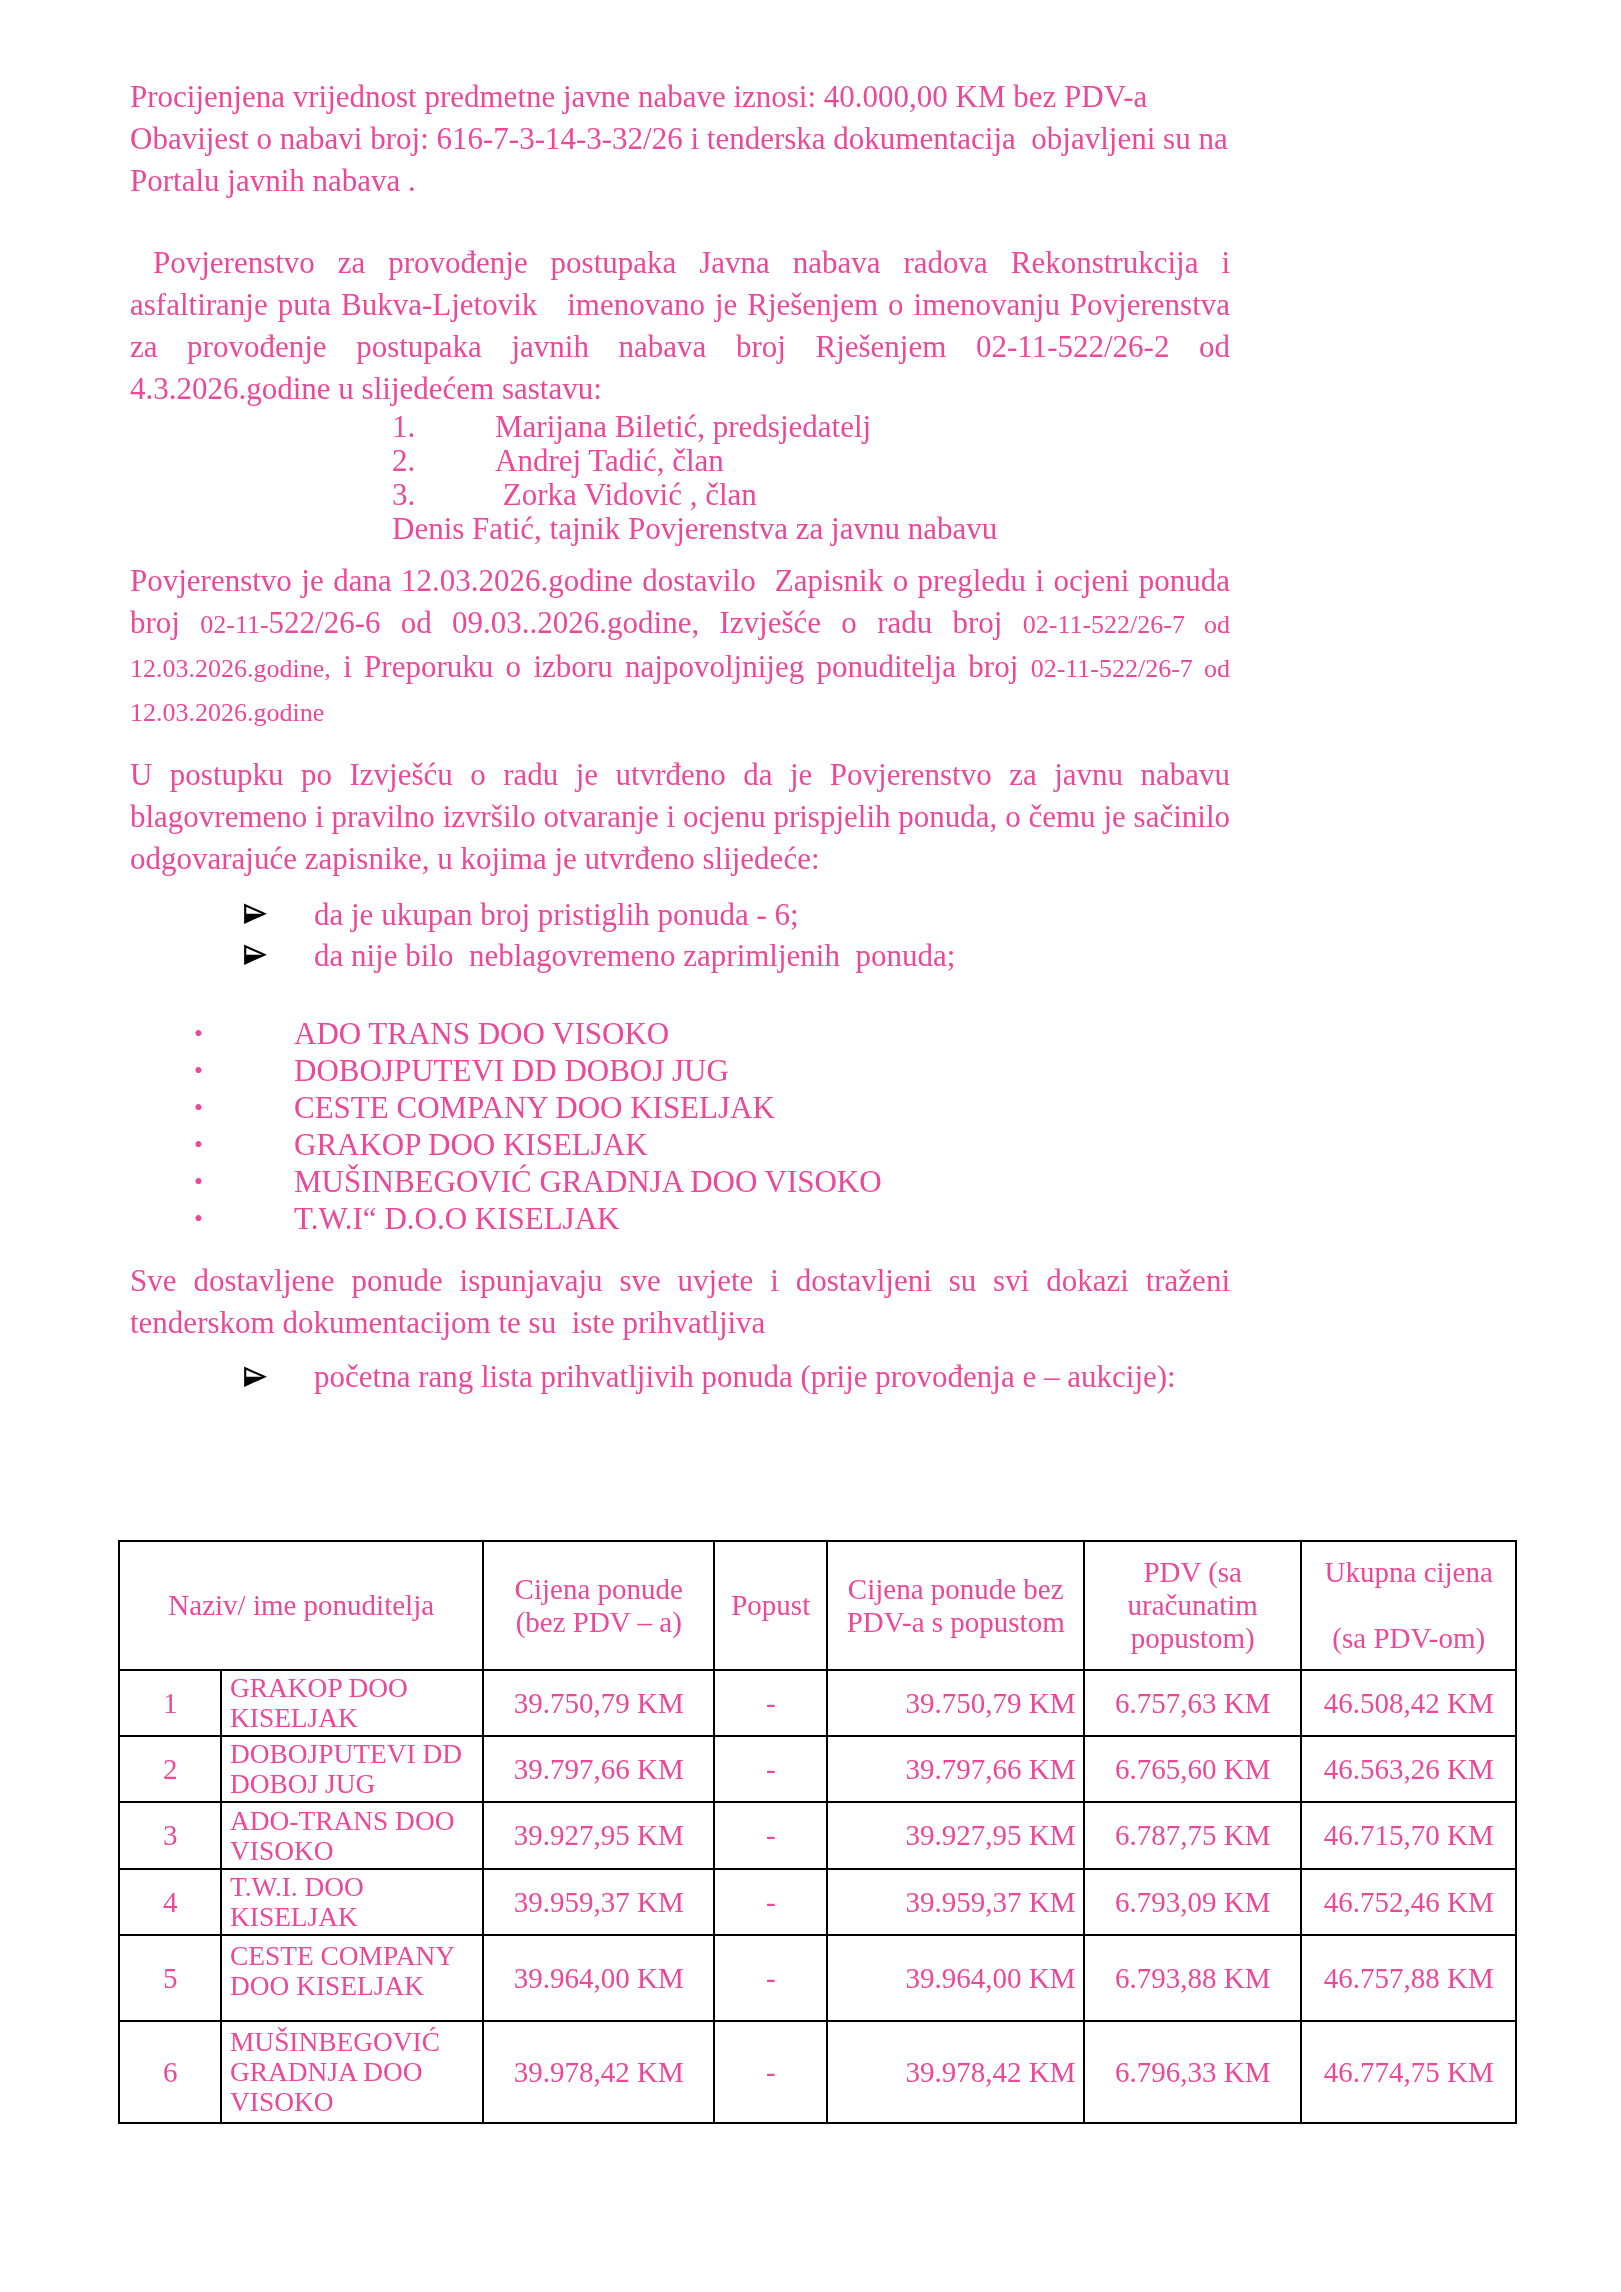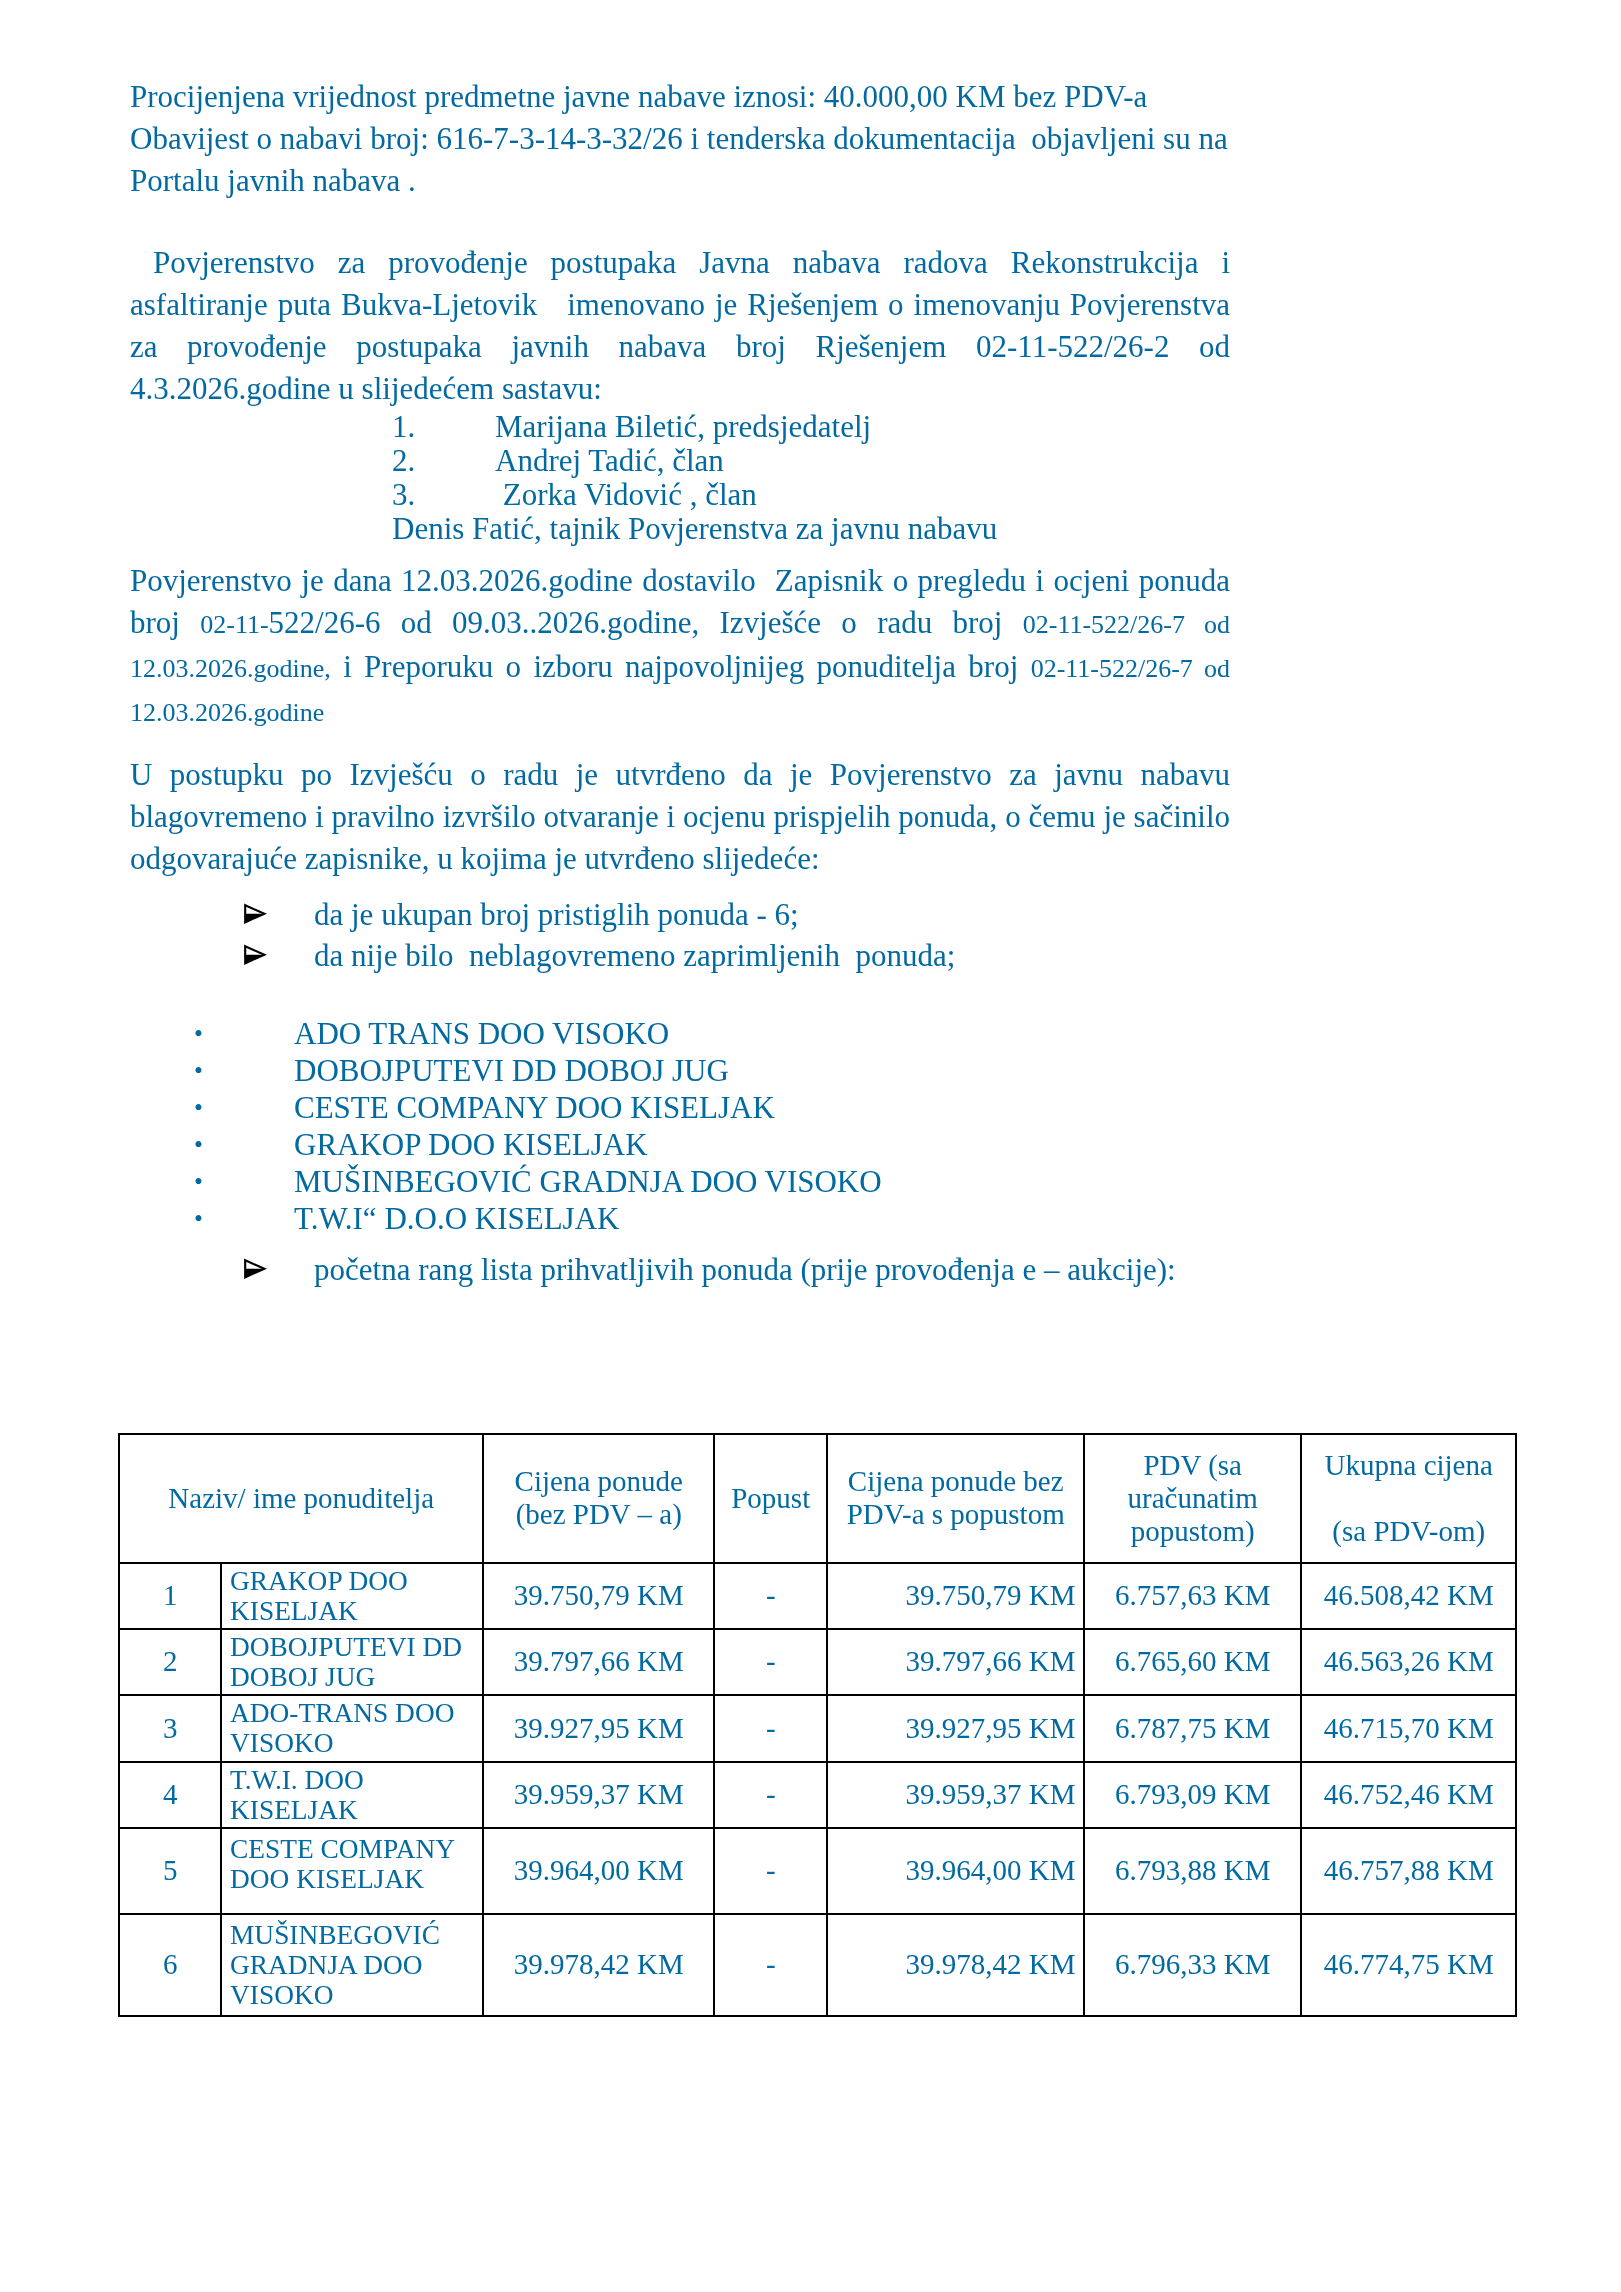--- a/index.html
+++ b/index.html
@@ -2,21 +2,21 @@
 <html><head>
 <meta charset="utf-8">
 <style>
   html, body { margin: 0; padding: 0; background: #888; }
   .page {
     position: relative;
     width: 1621px;
     height: 2293px;
     margin: 0 auto;
     background: #ffffff;
-    color: #0369a1;
+    color: #ec4899;
     font-family: "Liberation Serif", "DejaVu Serif", serif;
     font-size: 31px;
     overflow: hidden;
   }
   .content { padding: 76px 130px 0 130px; width: 1360px; box-sizing: border-box; }
 
   p { margin: 0; line-height: 42px; }
   .just { text-align: justify; }
 
   .p2 { margin-top: 40px; }
@@ -139,20 +139,21 @@
       <div class="bidder-row">
         <span class="bullet-cell">•</span>
         <span>MUŠINBEGOVIĆ GRADNJA DOO VISOKO</span>
       </div>
       <div class="bidder-row">
         <span class="bullet-cell">•</span>
         <span>T.W.I“ D.O.O KISELJAK</span>
       </div>
     </div>
 
+    <p class="just p5">Sve dostavljene ponude ispunjavaju sve uvjete i dostavljeni su svi dokazi traženi tenderskom dokumentacijom te su &nbsp;iste prihvatljiva</p>
 
     <div class="arrow-list rank-intro">
       <div class="arrow-row">
         <span class="arrow-cell"><svg width="25.5" height="25.5" viewBox="0 0 24 24">
               <polygon points="3,4 21,12 3,20" fill="#ffffff" stroke="#000000" stroke-width="2"></polygon>
               <polygon points="3,12 21,12 3,20" fill="#000000"></polygon>
             </svg></span>
         <span>početna rang lista prihvatljivih ponuda (prije provođenja e – aukcije):</span>
       </div>
     </div>

